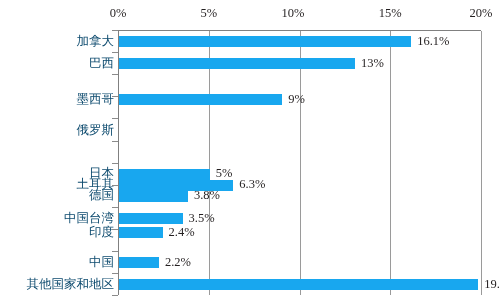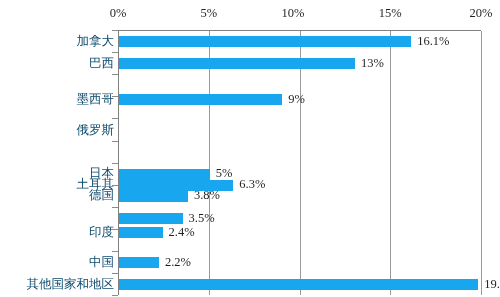--- a/index.html
+++ b/index.html
@@ -170,20 +170,21 @@
       <div class="y-tick" style="top: 132.6px;"></div>
       <div class="row" style="top: 154.7px; height: 22.1px;">
         <div class="cat-label">德国</div>
         <div class="bar-wrap">
           <div class="bar" style="width: 68.97px; background: rgb(24, 167, 239);"></div>
           <div class="bar-value">3.8%</div>
         </div>
       </div>
       <div class="y-tick" style="top: 154.7px;"></div>
       <div class="row" style="top: 176.8px; height: 22.1px;">
+        <div class="cat-label">中国台湾</div>
         <div class="bar-wrap">
           <div class="bar" style="width: 63.525px; background: rgb(24, 167, 239);"></div>
           <div class="bar-value">3.5%</div>
         </div>
       </div>
       <div class="y-tick" style="top: 176.8px;"></div>
       <div class="row" style="top: 191px; height: 22.1px;">
         <div class="cat-label">印度</div>
         <div class="bar-wrap">
           <div class="bar" style="width: 43.56px; background: rgb(24, 167, 239);"></div>

